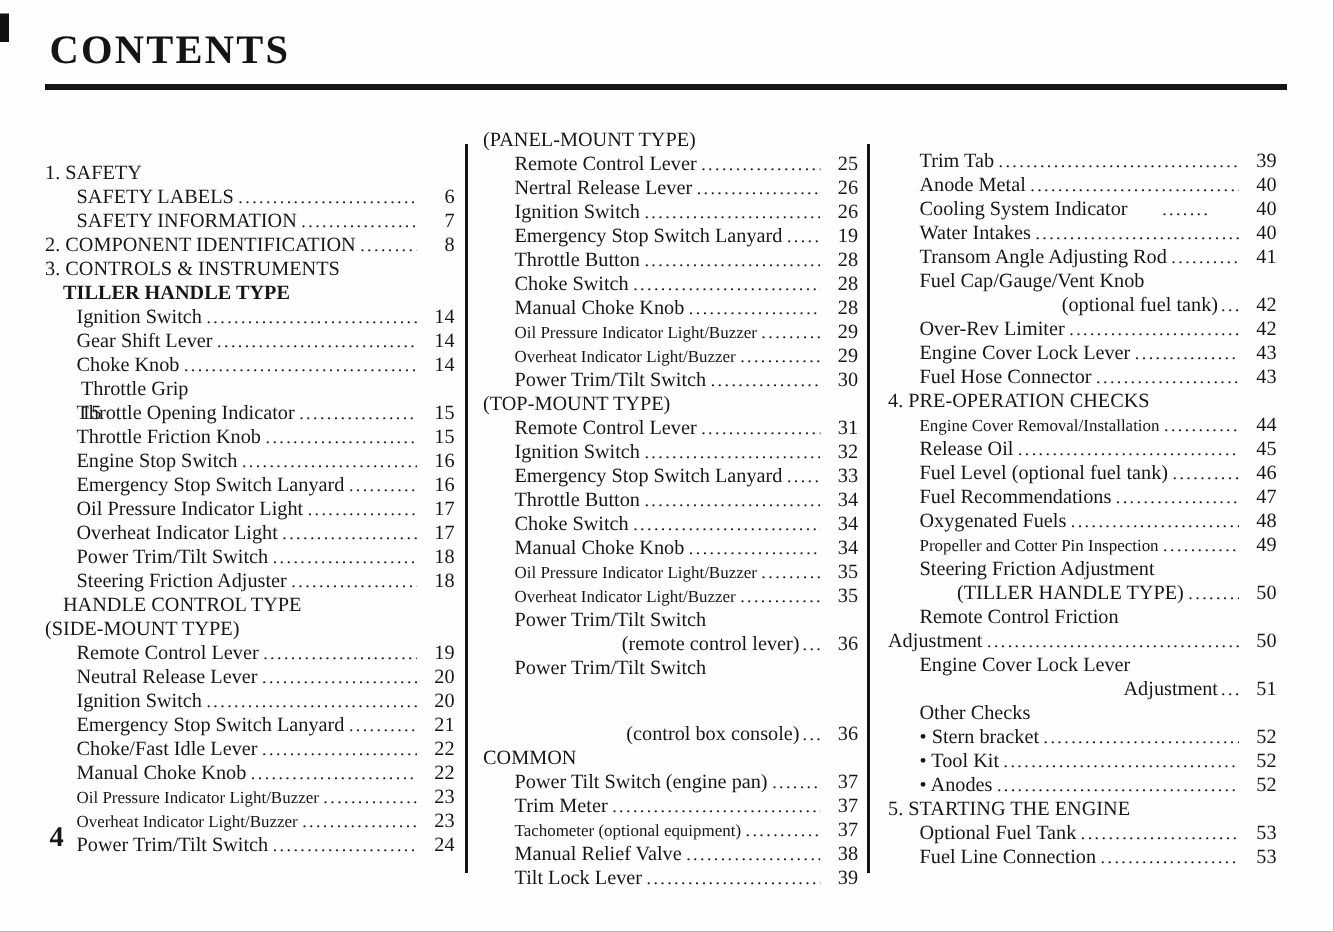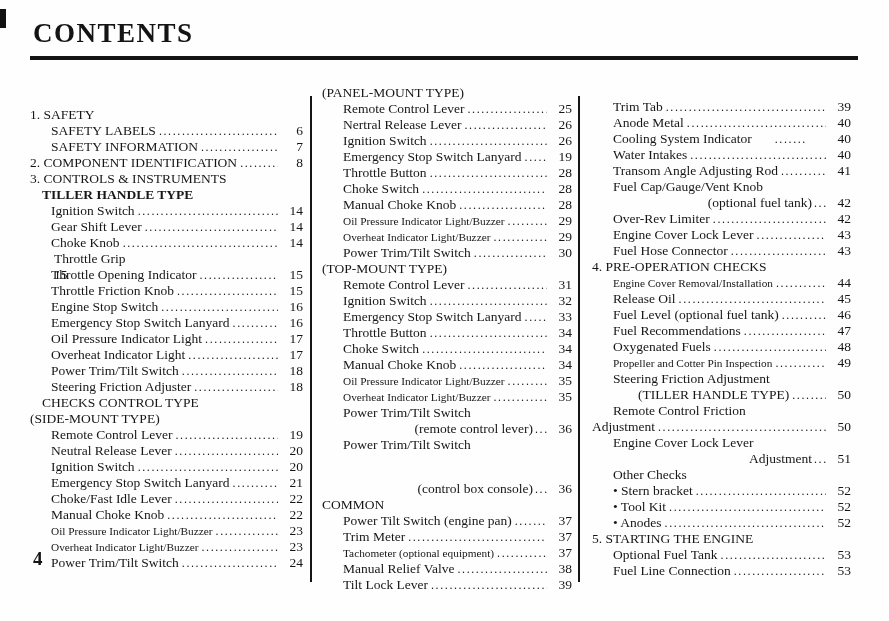--- a/index.html
+++ b/index.html
@@ -148,21 +148,21 @@
           <span class="t">Power Trim/Tilt Switch</span>
           <span class="dots"></span>
           <span class="pg">18</span>
         </div>
         <div class="row" style="padding-left: 21px;">
           <span class="t">Steering Friction Adjuster</span>
           <span class="dots"></span>
           <span class="pg">18</span>
         </div>
         <div class="row" style="padding-left: 12px;">
-          <span class="t">CHECKS CONTROL TYPE</span>
+          <span class="t">HANDLE CONTROL TYPE</span>
         </div>
         <div class="row" style="padding-left: 0px;">
           <span class="t">(SIDE-MOUNT TYPE)</span>
         </div>
         <div class="row" style="padding-left: 21px;">
           <span class="t">Remote Control Lever</span>
           <span class="dots"></span>
           <span class="pg">19</span>
         </div>
         <div class="row" style="padding-left: 21px;">

